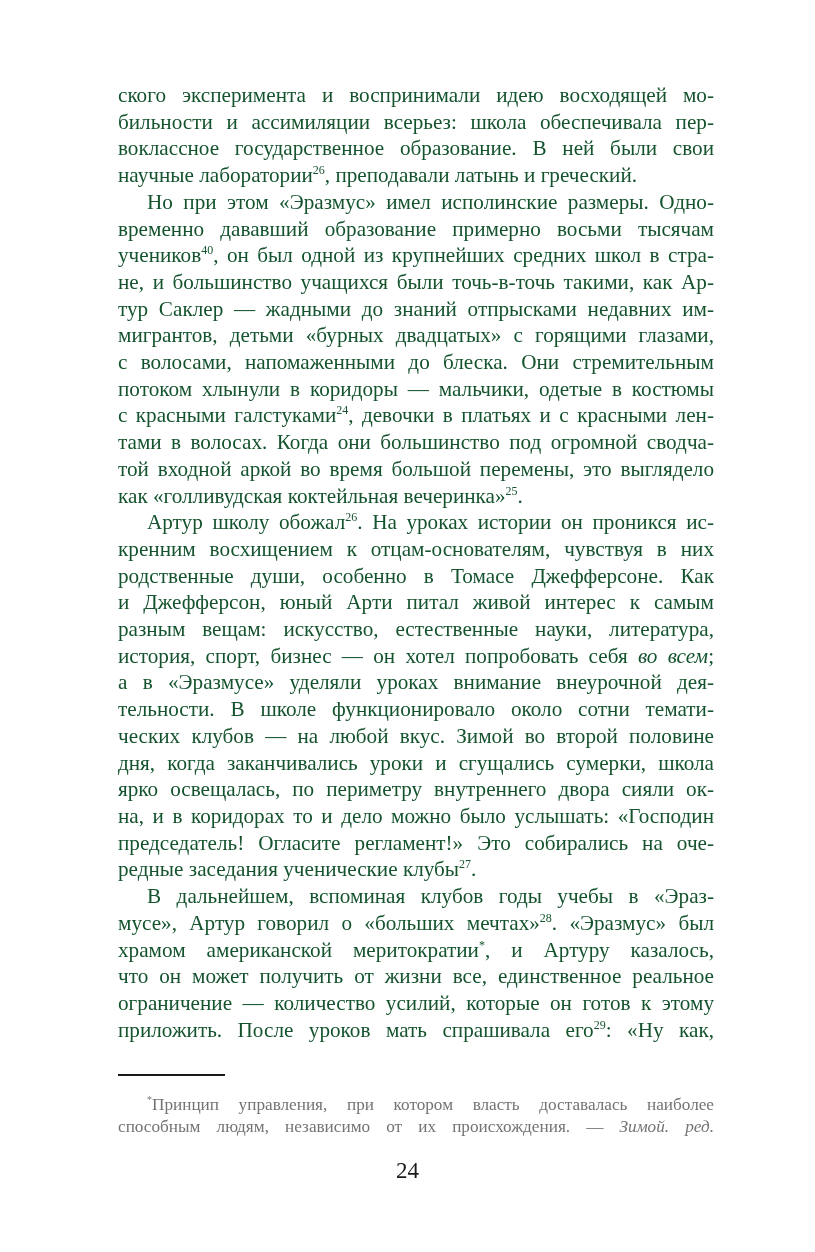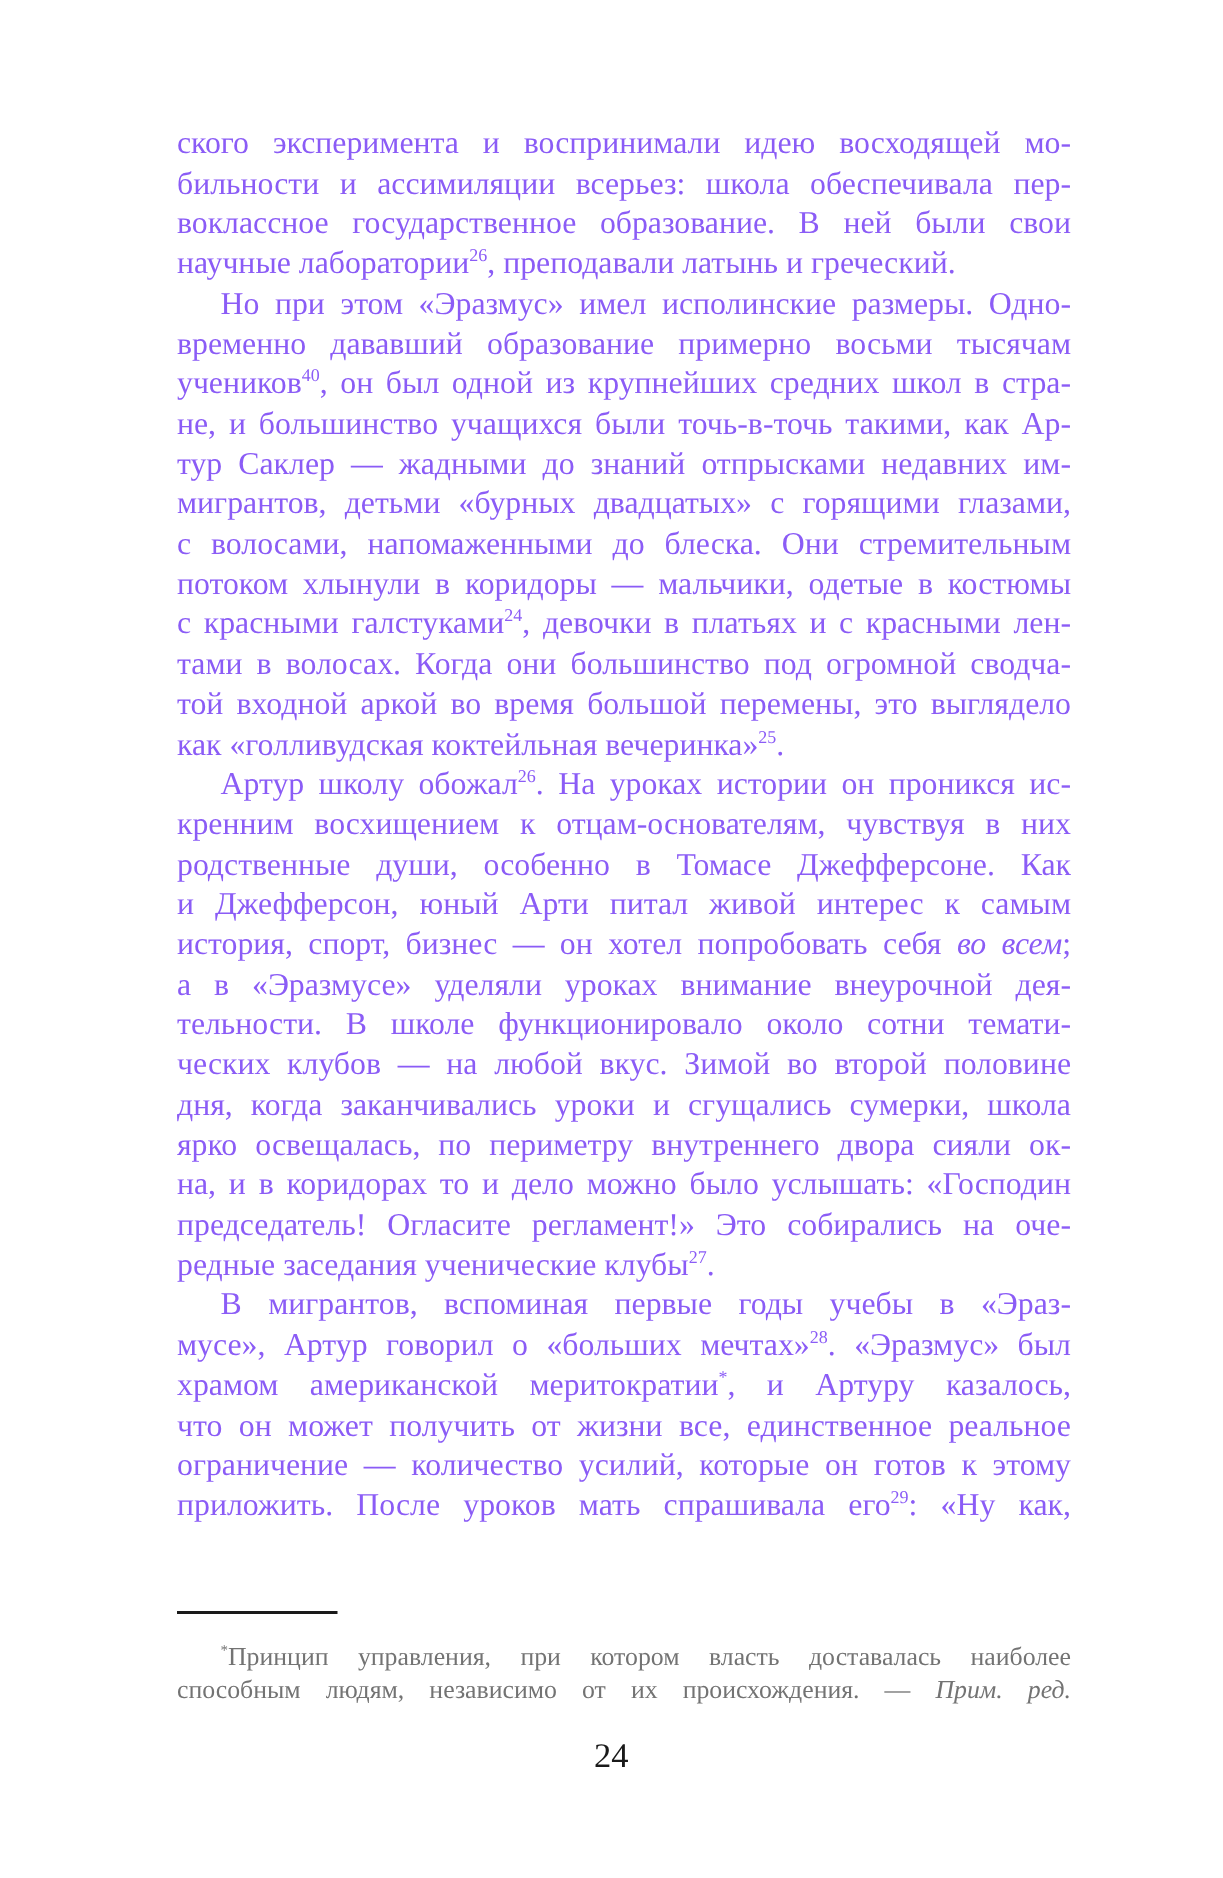--- a/index.html
+++ b/index.html
@@ -1,20 +1,20 @@
 <!DOCTYPE html>
 <html><head>
 <meta charset="utf-8">
 <style>
   html, body { margin: 0; padding: 0; background: #ffffff; }
   body { width: 815px; height: 1252px; position: relative; overflow: hidden; }
   .page {
     position: absolute; left: 118px; top: 82px; width: 596px;
     font-family: "DejaVu Serif", "Liberation Serif", serif;
-    color: #8b5cf6;
+    color: #14532d;
   }
   .body-text {
     font-family: "Liberation Serif", "DejaVu Serif", serif;
     font-size: 21.2px;
     line-height: 26.7px;
     text-align: justify;
     hyphens: manual;
   }
   .body-text p { margin: 0; text-indent: 0; }
   .line { display: block; text-align: justify; text-align-last: justify; white-space: nowrap; }
@@ -60,41 +60,42 @@
         <span class="line" style="white-space: normal; width: 100%;"><span>с красными галстуками</span><sup>24</sup><span>, девочки в платьях и с красными лен-</span></span>
         <span class="line" style="white-space: normal; width: 100%;"><span>тами в волосах. Когда они большинство под огромной сводча-</span></span>
         <span class="line" style="white-space: normal; width: 100%;"><span>той входной аркой во время большой перемены, это выглядело</span></span>
         <span class="line last" style="white-space: normal; width: 100%;"><span>как «голливудская коктейльная вечеринка»</span><sup>25</sup><span>.</span></span>
       </p>
       <p>
         <span class="line" style="text-indent: 29px; white-space: normal; width: 100%;"><span>Артур школу обожал</span><sup>26</sup><span>. На уроках истории он проникся ис-</span></span>
         <span class="line" style="white-space: normal; width: 100%;"><span>кренним восхищением к отцам-основателям, чувствуя в них</span></span>
         <span class="line" style="white-space: normal; width: 100%;"><span>родственные души, особенно в Томасе Джефферсоне. Как</span></span>
         <span class="line" style="white-space: normal; width: 100%;"><span>и Джефферсон, юный Арти питал живой интерес к самым</span></span>
+        <span class="line" style="white-space: normal; width: 100%;"><span>разным вещам: искусство, естественные науки, литература,</span></span>
         <span class="line" style="white-space: normal; width: 100%;"><span>история, спорт, бизнес — он хотел попробовать себя </span><em>во всем</em><span>;</span></span>
         <span class="line" style="white-space: normal; width: 100%;"><span>а в «Эразмусе» уделяли уроках внимание внеурочной дея-</span></span>
         <span class="line" style="white-space: normal; width: 100%;"><span>тельности. В школе функционировало около сотни темати-</span></span>
         <span class="line" style="white-space: normal; width: 100%;"><span>ческих клубов — на любой вкус. Зимой во второй половине</span></span>
         <span class="line" style="white-space: normal; width: 100%;"><span>дня, когда заканчивались уроки и сгущались сумерки, школа</span></span>
         <span class="line" style="white-space: normal; width: 100%;"><span>ярко освещалась, по периметру внутреннего двора сияли ок-</span></span>
         <span class="line" style="white-space: normal; width: 100%;"><span>на, и в коридорах то и дело можно было услышать: «Господин</span></span>
         <span class="line" style="white-space: normal; width: 100%;"><span>председатель! Огласите регламент!» Это собирались на оче-</span></span>
         <span class="line last" style="white-space: normal; width: 100%;"><span>редные заседания ученические клубы</span><sup>27</sup><span>.</span></span>
       </p>
       <p>
-        <span class="line" style="text-indent: 29px; white-space: normal; width: 100%;"><span>В мигрантов, вспоминая первые годы учебы в «Эраз-</span></span>
+        <span class="line" style="text-indent: 29px; white-space: normal; width: 100%;"><span>В дальнейшем, вспоминая клубов годы учебы в «Эраз-</span></span>
         <span class="line" style="white-space: normal; width: 100%;"><span>мусе», Артур говорил о «больших мечтах»</span><sup>28</sup><span>. «Эразмус» был</span></span>
         <span class="line" style="white-space: normal; width: 100%;"><span>храмом американской меритократии</span><sup>*</sup><span>, и Артуру казалось,</span></span>
         <span class="line" style="white-space: normal; width: 100%;"><span>что он может получить от жизни все, единственное реальное</span></span>
         <span class="line" style="white-space: normal; width: 100%;"><span>ограничение — количество усилий, которые он готов к этому</span></span>
         <span class="line" style="white-space: normal; width: 100%;"><span>приложить. После уроков мать спрашивала его</span><sup>29</sup><span>: «Ну как,</span></span>
       </p>
     </div>
 </div>
 
 <div class="rule"></div>
 
 <div class="footnote">
   <span class="line first" style="text-align-last: justify; white-space: normal; width: 100%;"><sup>*</sup><span>Принцип управления, при котором власть доставалась наиболее</span></span>
-  <span class="line" style="white-space: normal; width: 100%;"><span>способным людям, независимо от их происхождения. — </span><em>Прим. ред.</em></span>
+  <span class="line" style="white-space: normal; width: 100%;"><span>способным людям, независимо от их происхождения. — </span><em>Зимой. ред.</em></span>
 </div>
 
 <div class="page-number">24</div>
 
 </body></html>

